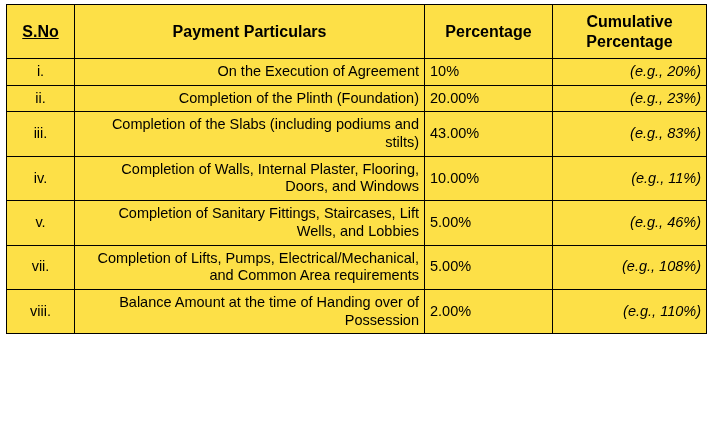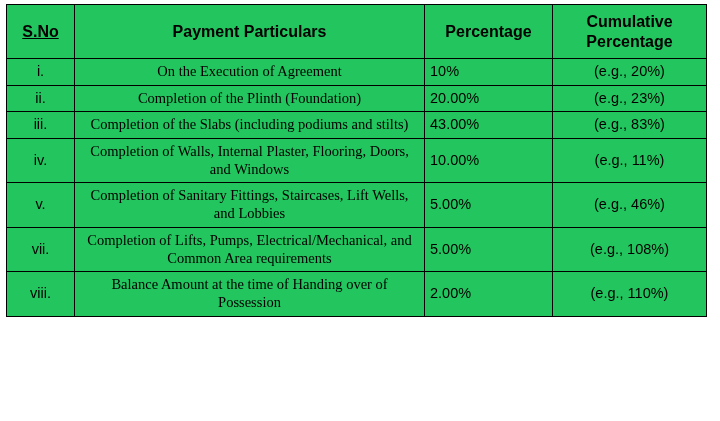--- a/index.html
+++ b/index.html
@@ -18,21 +18,21 @@
     width: 720px;
     height: 421px;
     position: relative;
     background: #ffffff;
   }
   table.payment-table {
     border-collapse: collapse;
     table-layout: fixed;
     width: 700px;
     margin: 4px 0 0 6px;
-    background: #22c55e;
+    background: #fde047;
   }
   table.payment-table th,
   table.payment-table td {
     border: 1.4px solid #000000;
     padding: 4px 5px;
     vertical-align: middle;
     font-size: 14.5px;
     line-height: 1.22;
   }
   table.payment-table thead th {
@@ -48,28 +48,28 @@
   .col-cum    { width: 154px; }
 
   .th-sno {
     text-decoration: underline;
   }
   td.cell-sno {
     text-align: center;
     font-size: 14.5px;
   }
   td.cell-particulars {
-    text-align: center;
-    font-family: Liberation Serif, serif;
+    text-align: right;
   }
   td.cell-percentage {
     text-align: left;
   }
   td.cell-cumulative {
-    text-align: center;
+    text-align: right;
+    font-style: italic;
   }
   .row-tall td {
     padding-top: 7px;
     padding-bottom: 7px;
   }
 </style>
 </head>
 <body>
 
 <div class="sheet">

